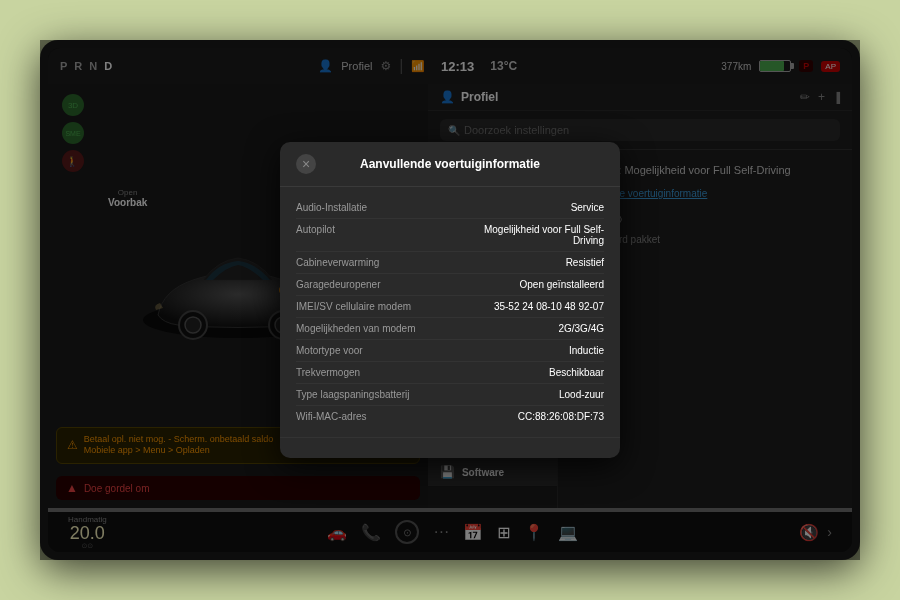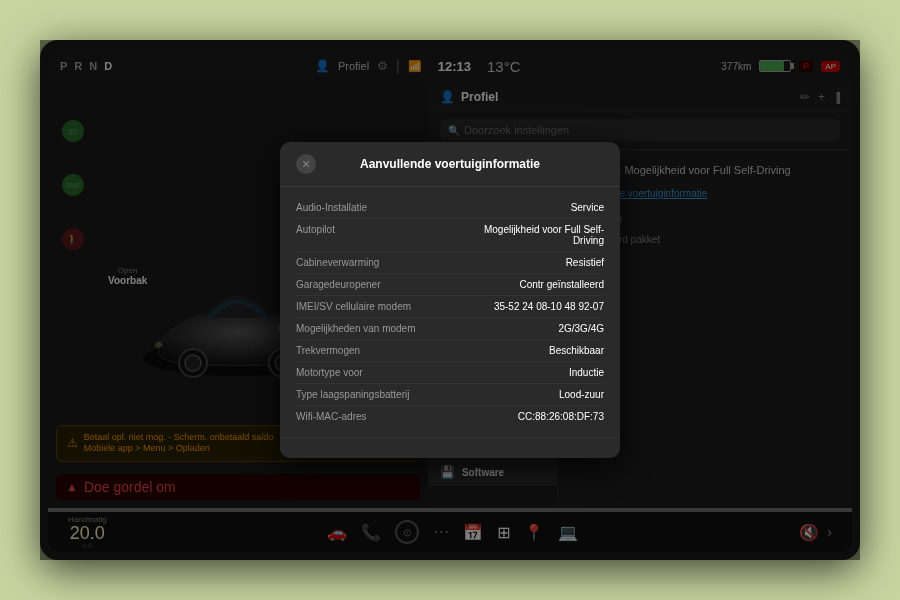--- a/index.html
+++ b/index.html
@@ -60,21 +60,22 @@
       align-items: center;
       gap: 8px;
     }
     .clock {
       color: #fff;
       font-size: 13px;
       font-weight: 600;
     }
     .temp {
       color: #ccc;
-      font-size: 15px;
+      font-size: 12px;
+      font-weight: bold;
     }
     .top-right {
       display: flex;
       align-items: center;
       gap: 8px;
     }
     .battery-bar {
       width: 32px;
       height: 12px;
       border: 1.5px solid #aaa;
@@ -129,21 +130,20 @@
       gap: 6px;
     }
     .icon-circle {
       width: 22px;
       height: 22px;
       border-radius: 50%;
       display: flex;
       align-items: center;
       justify-content: center;
       font-size: 10px;
-      margin-top: 26px;
     }
     .icon-green { background: #2d6a2d; color: #4CAF50; }
     .icon-red { background: #5a1a1a; color: #e44; }
     .car-area {
       flex: 1;
       position: relative;
       display: flex;
       align-items: center;
       justify-content: center;
     }
@@ -162,21 +162,21 @@
     .gordel-bar {
       background: #2a0000;
       border-radius: 6px;
       padding: 5px 10px;
       margin: 4px 8px 8px;
       display: flex;
       align-items: center;
       gap: 6px;
     }
     .gordel-icon { color: #e44; font-size: 12px; }
-    .gordel-text { color: #e44; font-size: 14px; }
+    .gordel-text { color: #e44; font-size: 10px; }
     
     .right-panel {
       flex: 1;
       background: #1e1e1e;
       display: flex;
       flex-direction: column;
       overflow: hidden;
     }
     .search-bar {
       padding: 8px 12px;
@@ -592,37 +592,37 @@
           <div class="modal-row">
             <div class="modal-label">Autopilot</div>
             <div class="modal-value">Mogelijkheid voor Full Self-Driving</div>
           </div>
           <div class="modal-row">
             <div class="modal-label">Cabineverwarming</div>
             <div class="modal-value">Resistief</div>
           </div>
           <div class="modal-row">
             <div class="modal-label">Garagedeuropener</div>
-            <div class="modal-value">Contr geïnstalleerd</div>
+            <div class="modal-value">Open geïnstalleerd</div>
           </div>
           <div class="modal-row">
             <div class="modal-label">IMEI/SV cellulaire modem</div>
             <div class="modal-value">35-52 24 08-10 48 92-07</div>
           </div>
           <div class="modal-row">
             <div class="modal-label">Mogelijkheden van modem</div>
             <div class="modal-value">2G/3G/4G</div>
           </div>
           <div class="modal-row">
+            <div class="modal-label">Motortype voor</div>
+            <div class="modal-value">Inductie</div>
+          </div>
+          <div class="modal-row">
             <div class="modal-label">Trekvermogen</div>
             <div class="modal-value">Beschikbaar</div>
-          </div>
-          <div class="modal-row">
-            <div class="modal-label">Motortype voor</div>
-            <div class="modal-value">Inductie</div>
           </div>
           <div class="modal-row">
             <div class="modal-label">Type laagspaningsbatterij</div>
             <div class="modal-value">Lood-zuur</div>
           </div>
           <div class="modal-row">
             <div class="modal-label">Wifi-MAC-adres</div>
             <div class="modal-value">CC:88:26:08:DF:73</div>
           </div>
         </div>

